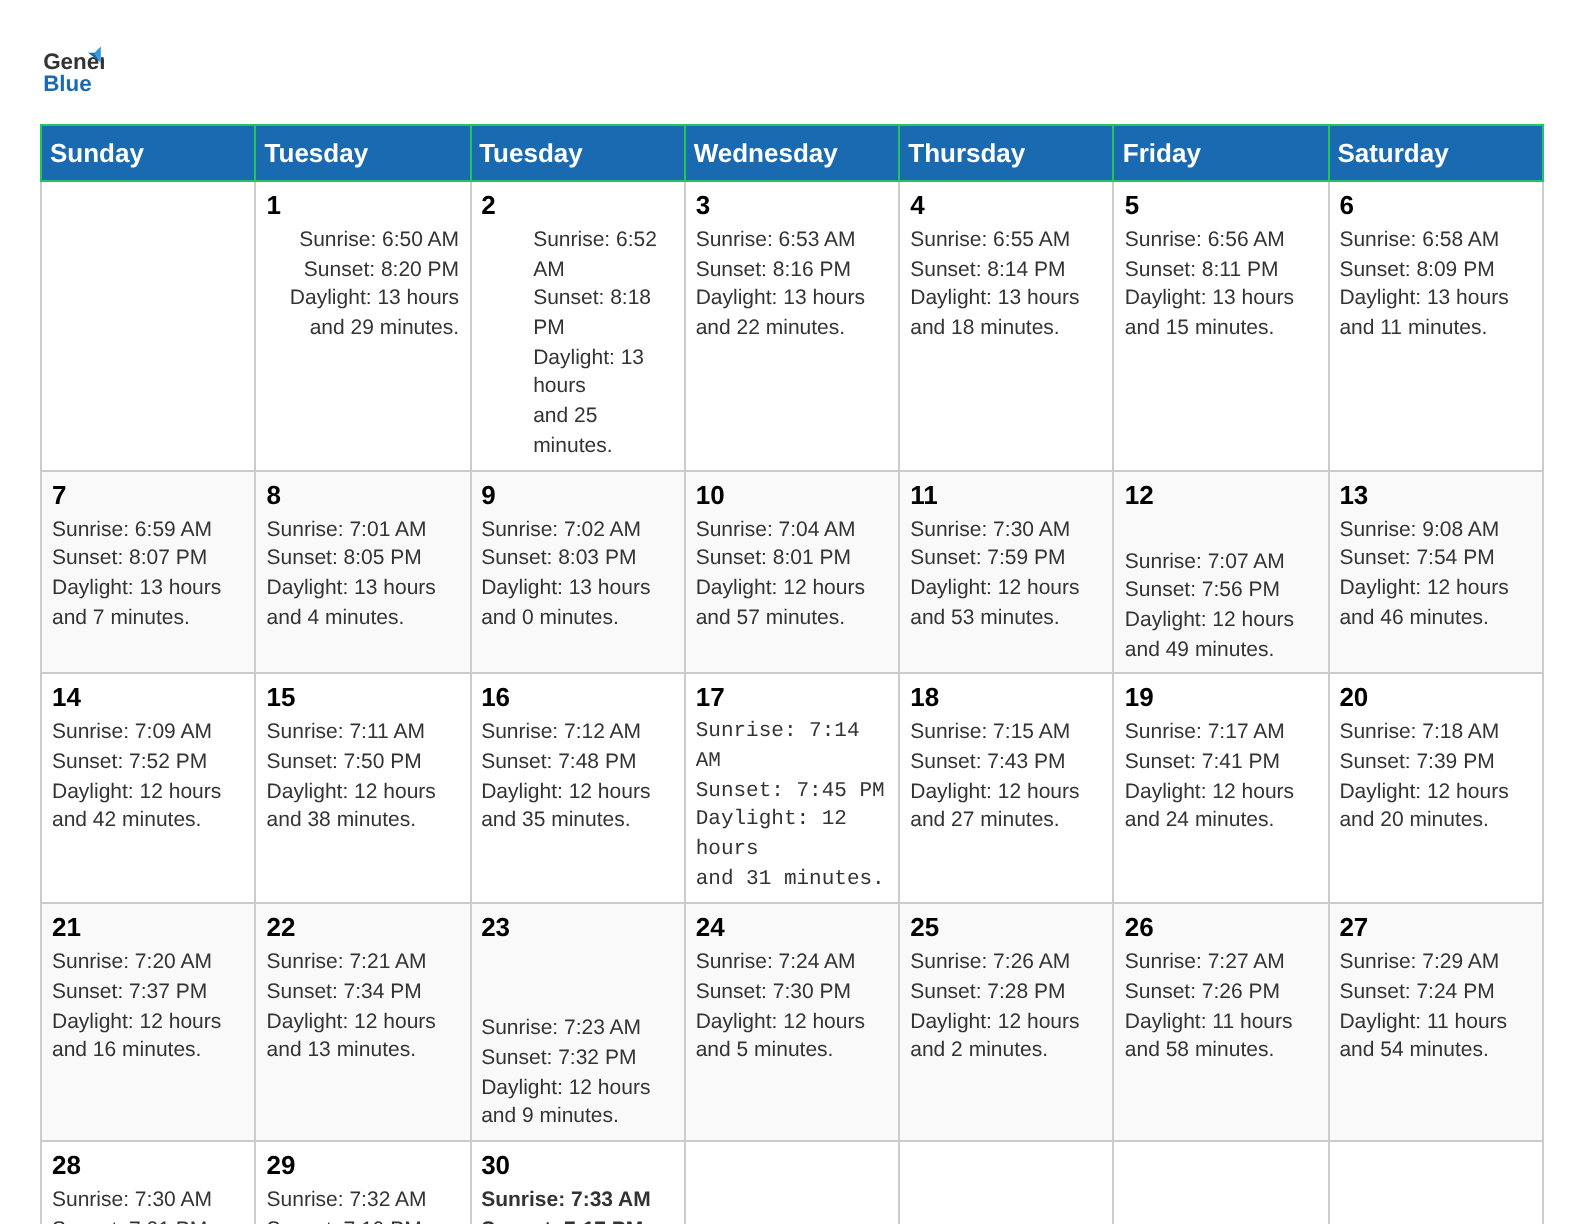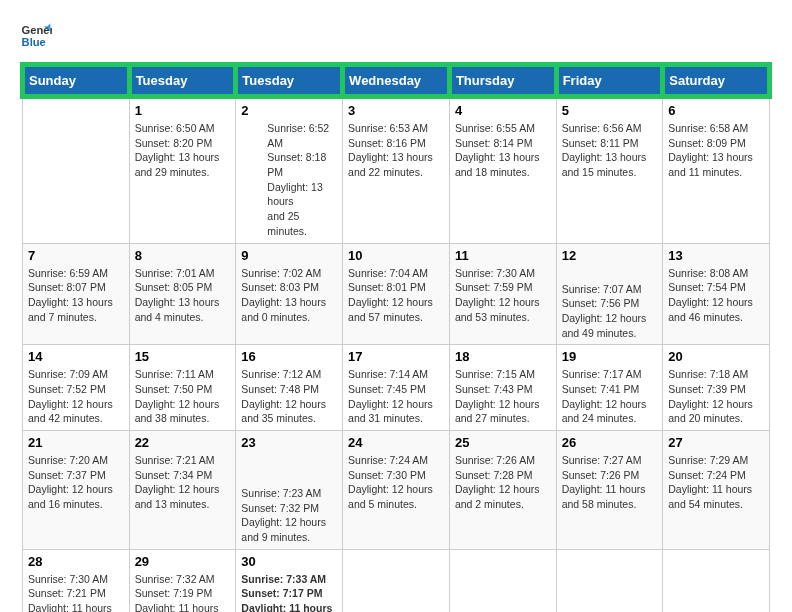--- a/index.html
+++ b/index.html
@@ -44,21 +44,21 @@
     }
     thead tr {
       background-color: #1a6ab1;
       color: #fff;
     }
     thead th {
       padding: 6px 4px;
       text-align: left;
       font-size: 13px;
       font-weight: bold;
-      border: 5px solid #22c55e;
+      border: 1px solid #22c55e;
     }
     tbody td {
       border: 1px solid #ccc;
       vertical-align: top;
       padding: 4px 5px;
       min-height: 80px;
       width: 107px;
     }
     .day-number {
       font-weight: bold;
@@ -107,21 +107,21 @@
         <th>Thursday</th>
         <th>Friday</th>
         <th>Saturday</th>
       </tr>
   </thead>
   <tbody>
       <tr>
         <td></td>
         <td>
           <span class="day-number">1</span>
-          <div class="day-info" style="white-space: pre-line;">Sunrise: 6:50 AM
+          <div class="day-info" style="white-space: pre-line; text-align: right;">Sunrise: 6:50 AM
 Sunset: 8:20 PM
 Daylight: 13 hours
 and 29 minutes.</div>
         </td>
         <td>
           <span class="day-number">2</span>
           <div class="day-info" style="white-space: pre-line; margin-left: 26px;">Sunrise: 6:52 AM
 Sunset: 8:18 PM
 Daylight: 13 hours
 and 25 minutes.</div>
@@ -193,21 +193,21 @@
         </td>
         <td>
           <span class="day-number">12</span>
           <div class="day-info" style="white-space: pre-line; margin-top: 19px;">Sunrise: 7:07 AM
 Sunset: 7:56 PM
 Daylight: 12 hours
 and 49 minutes.</div>
         </td>
         <td>
           <span class="day-number">13</span>
-          <div class="day-info" style="white-space: pre-line;">Sunrise: 8:08 AM
+          <div class="day-info" style="white-space: pre-line;">Sunrise: 9:08 AM
 Sunset: 7:54 PM
 Daylight: 12 hours
 and 46 minutes.</div>
         </td>
       </tr>
       <tr>
         <td>
           <span class="day-number">14</span>
           <div class="day-info" style="white-space: pre-line;">Sunrise: 7:09 AM
 Sunset: 7:52 PM
@@ -223,21 +223,21 @@
         </td>
         <td>
           <span class="day-number">16</span>
           <div class="day-info" style="white-space: pre-line;">Sunrise: 7:12 AM
 Sunset: 7:48 PM
 Daylight: 12 hours
 and 35 minutes.</div>
         </td>
         <td>
           <span class="day-number">17</span>
-          <div class="day-info" style="white-space: pre-line;">Sunrise: 7:14 AM
+          <div class="day-info" style="white-space: pre-line; font-family: Liberation Mono, monospace;">Sunrise: 7:14 AM
 Sunset: 7:45 PM
 Daylight: 12 hours
 and 31 minutes.</div>
         </td>
         <td>
           <span class="day-number">18</span>
           <div class="day-info" style="white-space: pre-line;">Sunrise: 7:15 AM
 Sunset: 7:43 PM
 Daylight: 12 hours
 and 27 minutes.</div>

